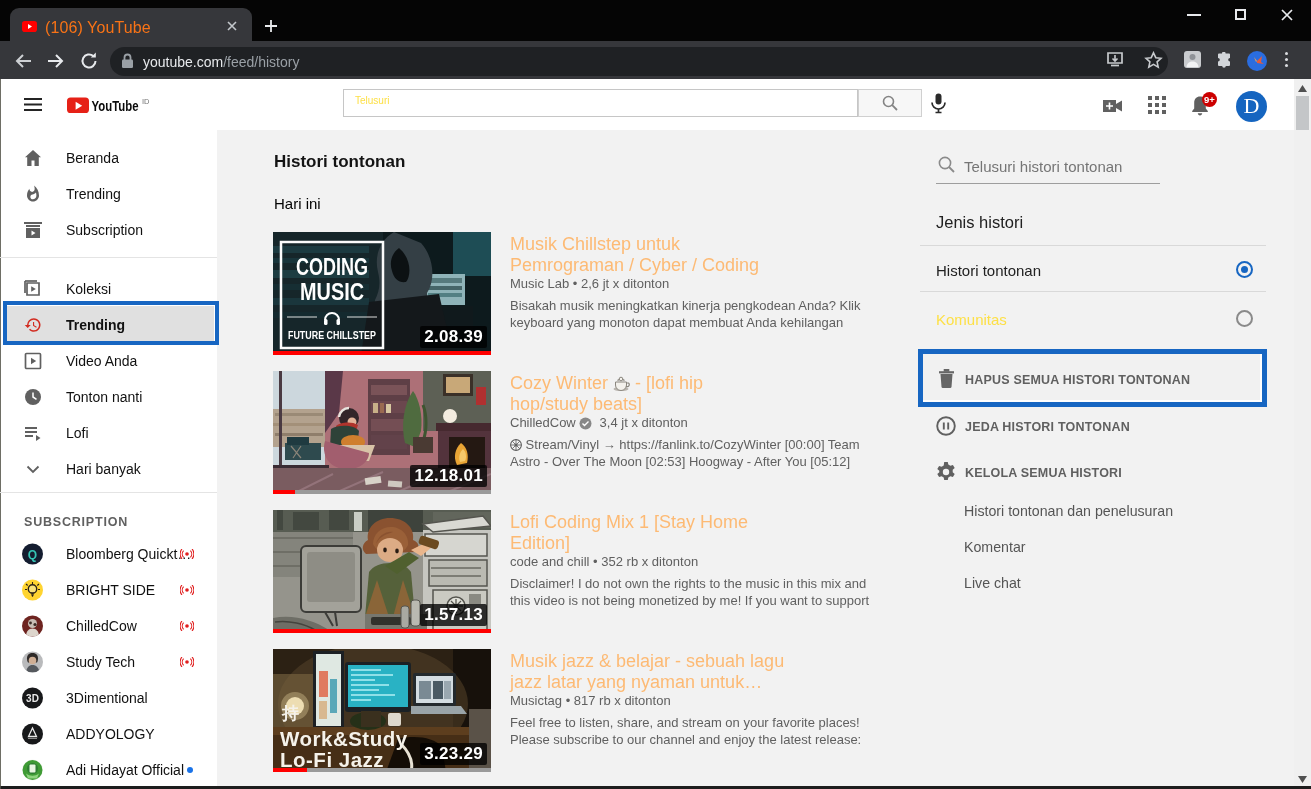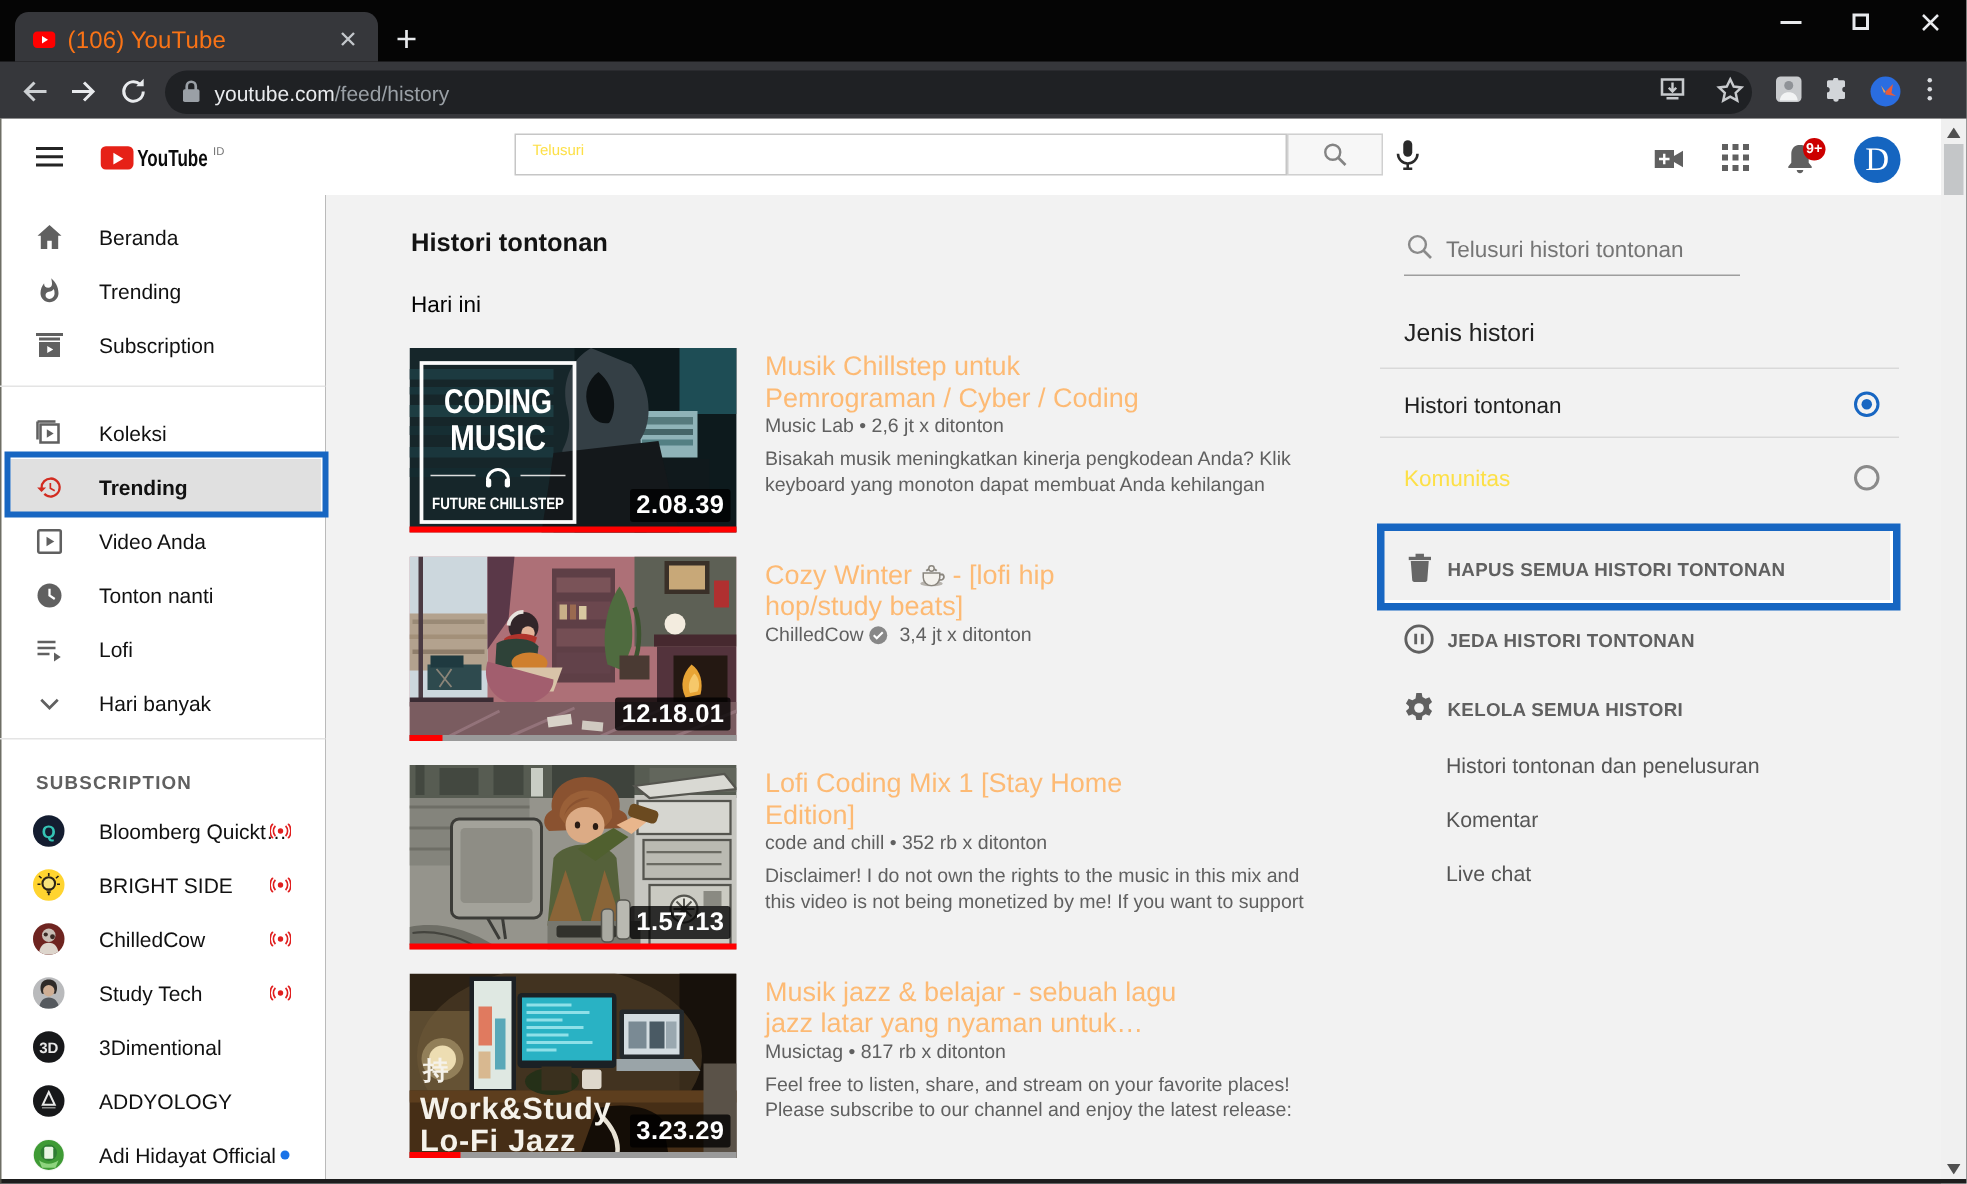--- a/index.html
+++ b/index.html
@@ -399,20 +399,25 @@
         <ellipse cx="8" cy="13" rx="7.5" ry="2" fill="#b8b4ae"></ellipse>
         <path d="M2.5 6h11v3a5.5 5.5 0 0 1-11 0z" fill="#f3f1ec" stroke="#8a867e" stroke-width="1"></path>
         <path d="M13 7h2.5a2 2 0 0 1-2.5 3.2" fill="none" stroke="#8a867e" stroke-width="1.2"></path>
         <path d="M4.5 4.5c2-2 5-2 7 0" stroke="#8a867e" stroke-width="1.2" fill="none"></path>
         <circle cx="8" cy="3" r="1.8" fill="#f3f1ec" stroke="#8a867e"></circle>
       </svg> - [lofi hip<br>hop/study beats]</div>
   <div class="vmeta">ChilledCow <svg width="13" height="13" viewBox="0 0 13 13" style="vertical-align:-2.5px">
         <circle cx="6.5" cy="6.5" r="6" fill="#888"></circle>
         <path d="M3.5 6.5l2 2 4-4" stroke="#fff" stroke-width="1.4" fill="none"></path>
       </svg>&nbsp; 3,4 jt x ditonton</div>
+  <div class="vdesc"><svg width="12" height="12" viewBox="0 0 12 12" style="vertical-align:-2px">
+        <circle cx="6" cy="6" r="5.4" fill="none" stroke="#606060" stroke-width="1.1"></circle>
+        <circle cx="6" cy="6" r="1.6" fill="#606060"></circle>
+        <path d="M6 .6v10.8M.6 6h10.8M2.2 2.2l7.6 7.6M9.8 2.2L2.2 9.8" stroke="#606060" stroke-width=".8"></path>
+      </svg> Stream/Vinyl → https://fanlink.to/CozyWinter [00:00] Team<br>Astro - Over The Moon [02:53] Hoogway - After You [05:12]</div>
 </div>
 
 <div class="vidrow" style="top:510px">
   <svg class="thumb" viewBox="0 0 218 123">
     <rect width="218" height="123" fill="#95948c"></rect>
     <rect x="0" y="0" width="218" height="22" fill="#575c52"></rect>
     <path d="M4 0h6v20h-6zM20 2h26v18h-26zM56 0h20v20h-20z" fill="#434840"></path>
     <rect x="81" y="2" width="8" height="19" fill="#c9cdc4"></rect>
     <rect x="95" y="0" width="55" height="22" fill="#3e433c"></rect>
     <rect x="160" y="2" width="58" height="16" fill="#62665c"></rect>

